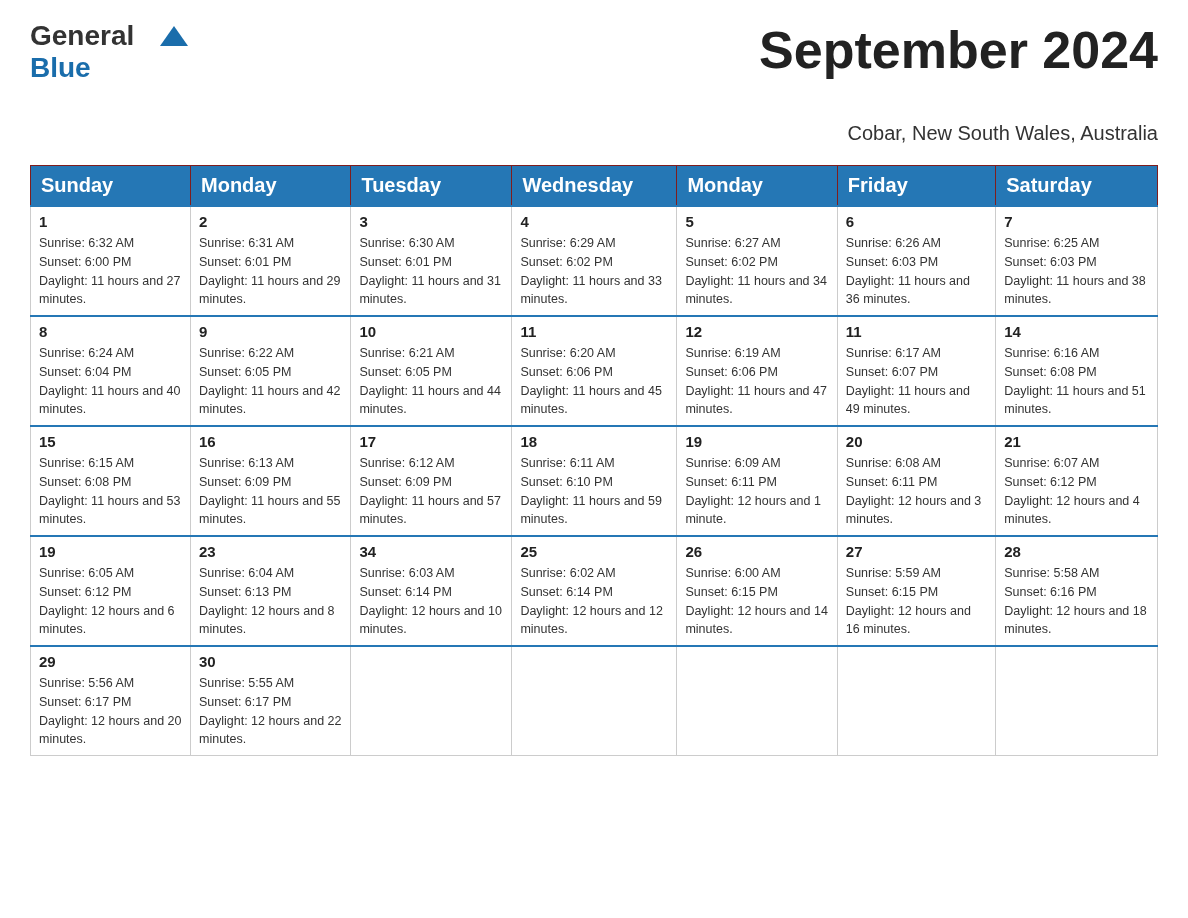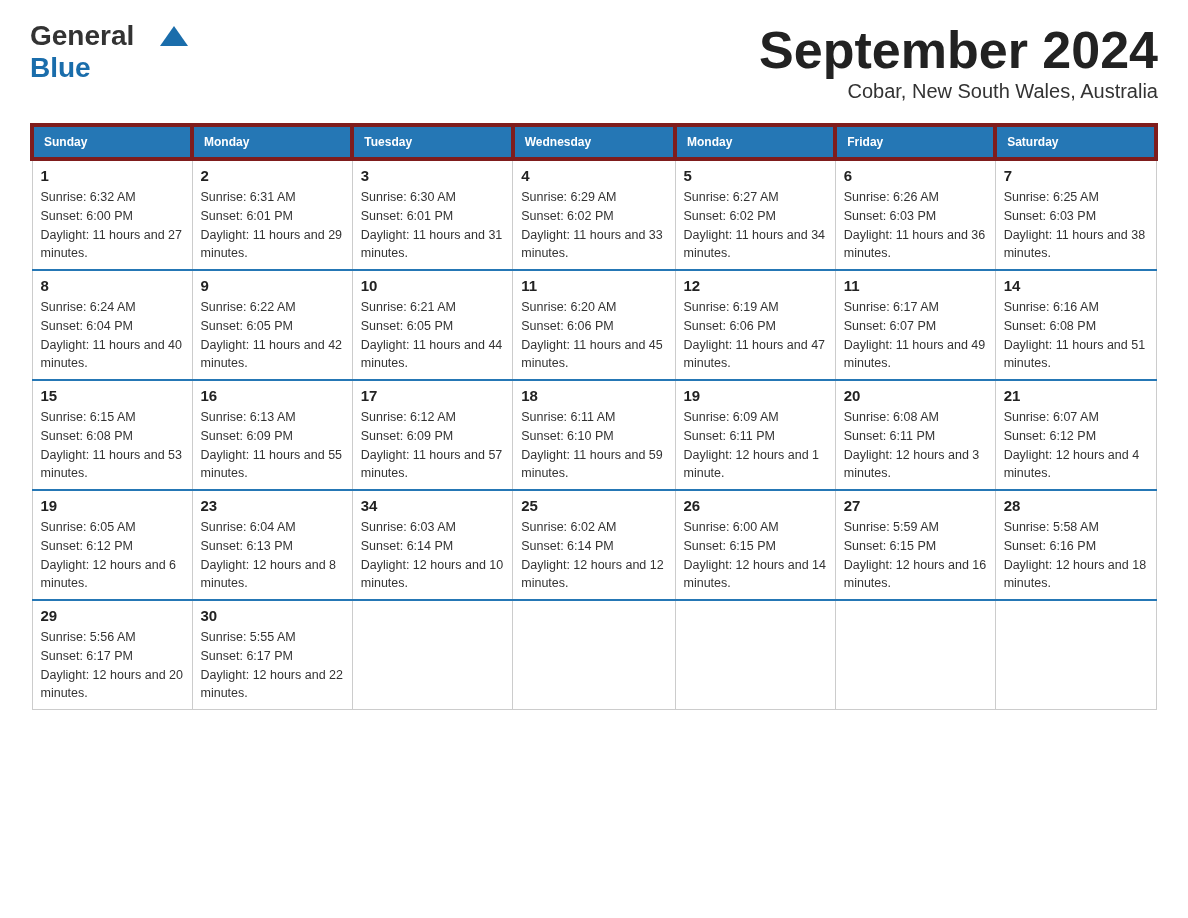--- a/index.html
+++ b/index.html
@@ -51,34 +51,35 @@
     .title-block h1 {
       font-size: 52px;
       font-weight: bold;
       color: #222;
       text-align: right;
     }
     .title-block h2 {
       font-size: 20px;
       font-weight: normal;
       color: #333;
+      margin-top: 42px;
     }
     .calendar {
       width: 100%;
       border-collapse: collapse;
       border: 1px solid #999;
     }
     .calendar th {
       background-color: #2577b5;
       color: #fff;
-      font-size: 12px;
+      font-size: 20px;
       font-weight: bold;
       padding: 8px 10px;
       text-align: left;
-      border: 4px solid #7f1d1d;
+      border: 1px solid #7f1d1d;
     }
     .calendar td {
       vertical-align: top;
       padding: 6px 8px;
       border: 1px solid #ccc;
       width: 170px;
       min-height: 90px;
       font-size: 13px;
       color: #333;
     }

